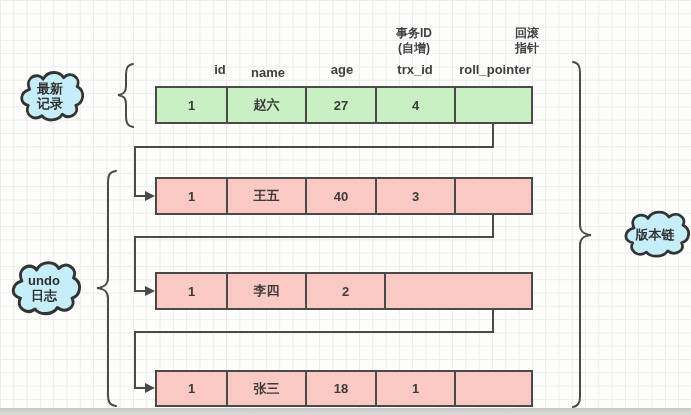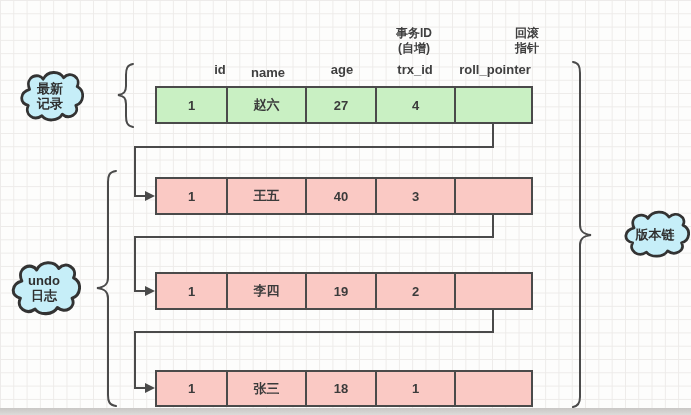--- a/index.html
+++ b/index.html
@@ -110,21 +110,20 @@
     <div class="cell w-id">1</div>
     <div class="cell w-name">王五</div>
     <div class="cell w-age">40</div>
     <div class="cell w-trx">3</div>
     <div class="cell"></div>
   </div>
 
   <div class="row pink" style="top:272px;">
     <div class="cell w-id">1</div>
     <div class="cell w-name">李四</div>
-    <div class="cell w-age">19</div>
     <div class="cell w-trx">2</div>
     <div class="cell"></div>
   </div>
 
   <div class="row pink" style="top:370px;height:37px;">
     <div class="cell w-id">1</div>
     <div class="cell w-name">张三</div>
     <div class="cell w-age">18</div>
     <div class="cell w-trx">1</div>
     <div class="cell"></div>

